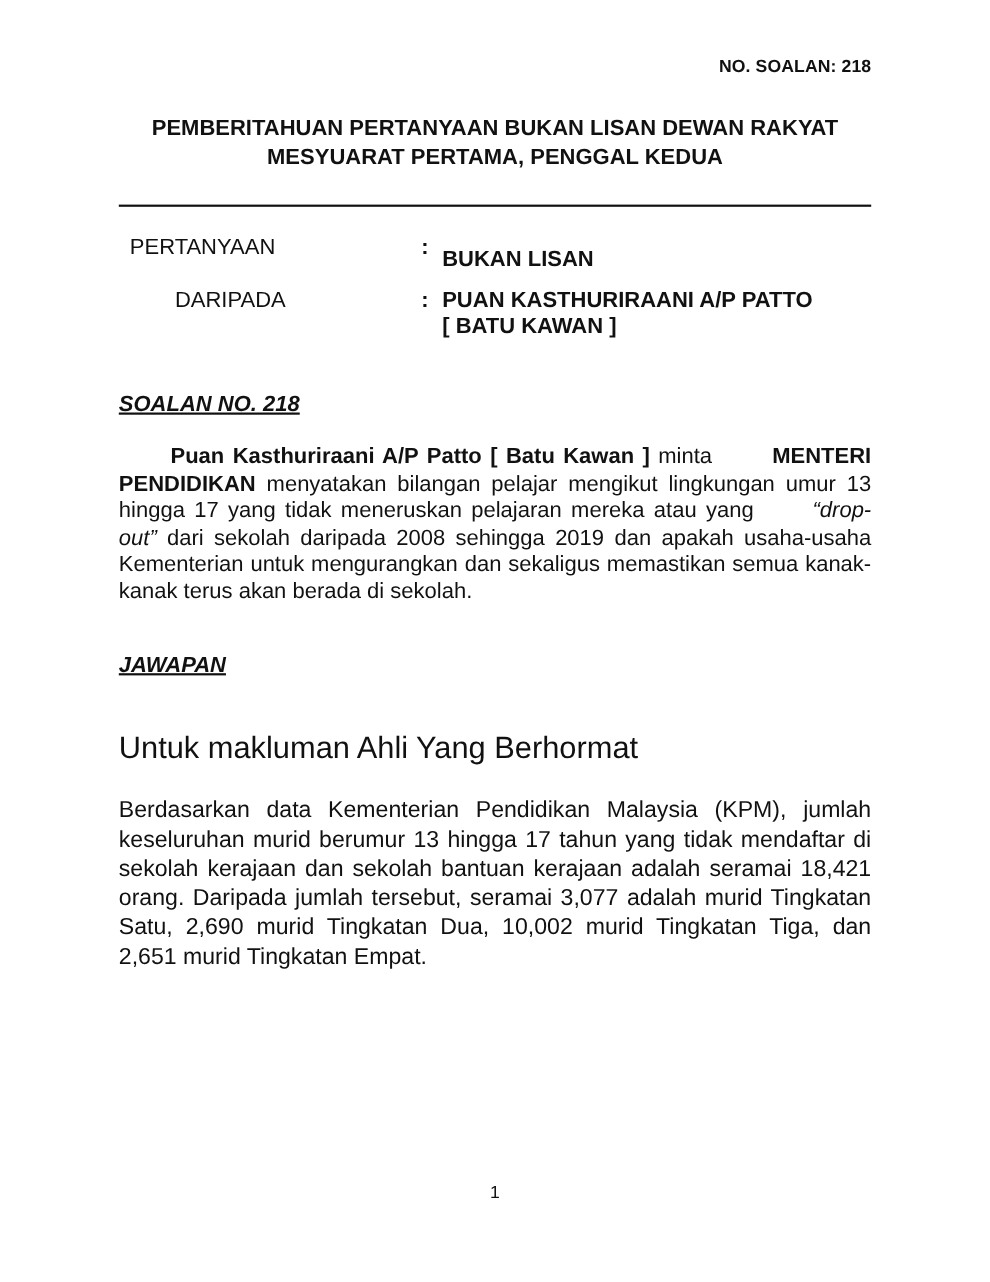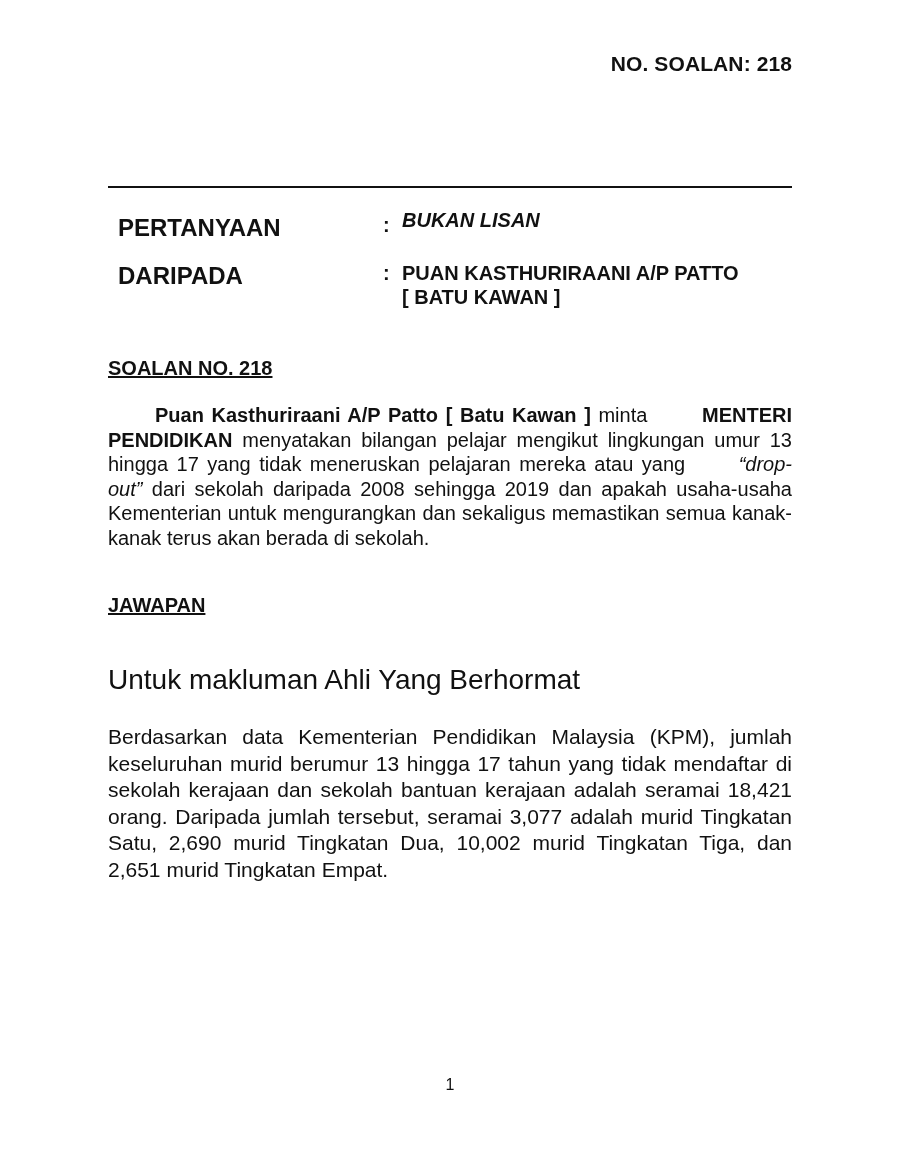--- a/index.html
+++ b/index.html
@@ -1,46 +1,48 @@
 <!DOCTYPE html>
 <html><head>
 <meta charset="utf-8">
 <style>
   html, body { margin:0; padding:0; background:#ffffff; }
   body { width:900px; height:1165px; position:relative; overflow:hidden;
          font-family:"Liberation Sans", sans-serif; color:#111111; }
   .abs { position:absolute; }
-  .qno { right:108px; top:52px; font-weight:bold; font-size:21px; letter-spacing:0.1px; }
+  .qno { right:108px; top:52px; font-weight:bold; font-size:16px; letter-spacing:0.1px; }
   .title { left:108px; width:684px; text-align:center; font-weight:bold; font-size:20px; line-height:26px; top:104px; }
   .rule { left:108px; width:684px; top:186px; height:2px; background:#111; }
-  .meta-label { left:118px; font-weight:bold; font-size:24px; }
+  .meta-label { left:118px; font-weight:normal; font-size:20px; }
   .meta-colon { left:383px; font-weight:bold; font-size:20px; }
   .meta-value { left:402px; font-weight:bold; font-size:20px; line-height:24px; }
-  .sec { left:108px; font-weight:bold; font-size:20px; text-decoration:underline; }
+  .sec { left:108px; font-weight:bold; font-size:20px; text-decoration:underline;font-style:italic; }
   .para { left:108px; width:684px; font-size:20px; line-height:24.5px; text-align:justify; }
   .para2 { left:108px; width:684px; font-size:21px; line-height:26.5px; text-align:justify; }
   .b { font-weight:bold;margin-left:47px; }
   .i { font-style:italic;margin-left:45px; }
   .pg { left:0; width:900px; text-align:center; top:1076px; font-size:16px; }
 </style>
 </head>
 <body>
 
 <div class="abs qno">NO. SOALAN: 218</div>
 
 <div class="abs title">
+  <div>PEMBERITAHUAN PERTANYAAN BUKAN LISAN DEWAN RAKYAT</div>
+  <div>MESYUARAT PERTAMA, PENGGAL KEDUA</div>
 </div>
 
 <div class="abs rule"></div>
 
 <div class="abs meta-label" style="top:214px;">PERTANYAAN</div>
 <div class="abs meta-colon" style="top:214px;">:</div>
-<div class="abs meta-value" style="top:208px;font-style:italic;">BUKAN LISAN</div>
+<div class="abs meta-value" style="top:224px;">BUKAN LISAN</div>
 
-<div class="abs meta-label" style="top:262px;">DARIPADA</div>
+<div class="abs meta-label" style="top:262px;margin-left:41px;">DARIPADA</div>
 <div class="abs meta-colon" style="top:262px;">:</div>
 <div class="abs meta-value" style="top:261px;">
   <div>PUAN KASTHURIRAANI A/P PATTO</div>
   <div>[ BATU KAWAN ]</div>
 </div>
 
 <div class="abs sec" style="top:357px;">SOALAN NO. 218</div>
 
 <div class="abs para" style="top:403px;"><span class="b">Puan Kasthuriraani A/P Patto [ Batu Kawan ]</span><span> minta </span><span class="b">MENTERI PENDIDIKAN</span><span> menyatakan bilangan pelajar mengikut lingkungan umur 13 hingga 17 yang tidak meneruskan pelajaran mereka atau yang </span><span class="i">“drop-out”</span><span> dari sekolah daripada 2008 sehingga 2019 dan apakah usaha-usaha Kementerian untuk mengurangkan dan sekaligus memastikan semua kanak-kanak terus akan berada di sekolah.</span></div>
 

